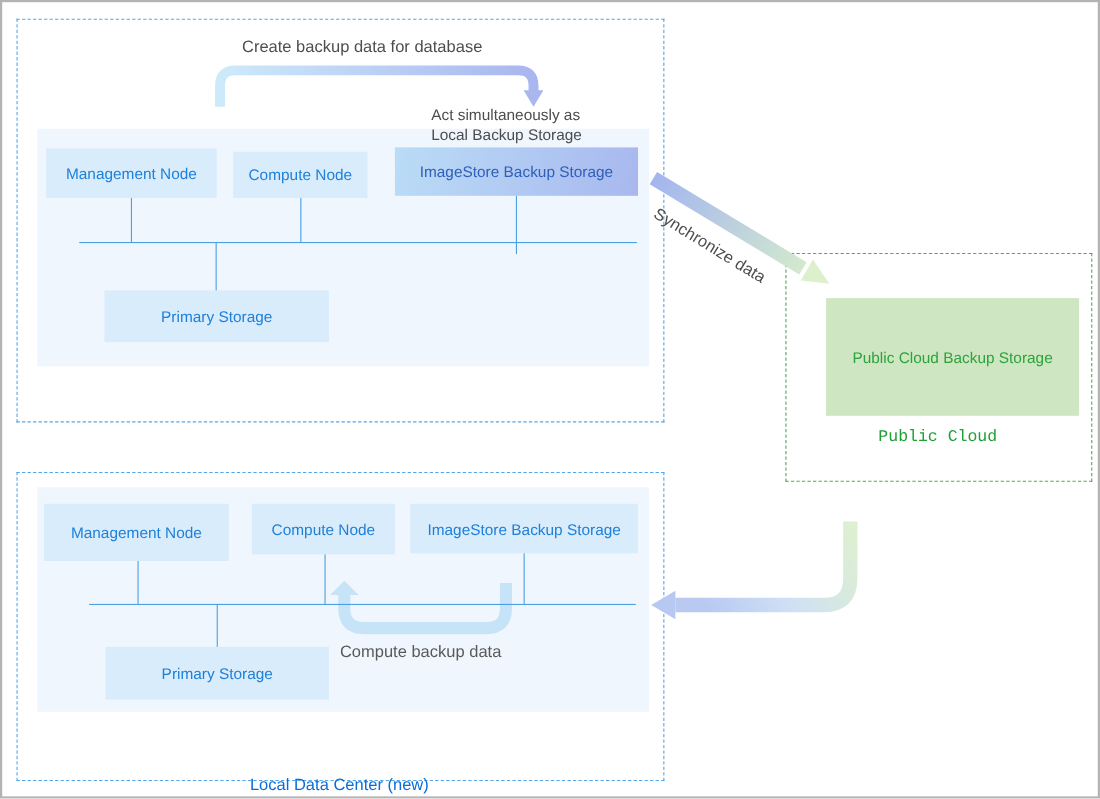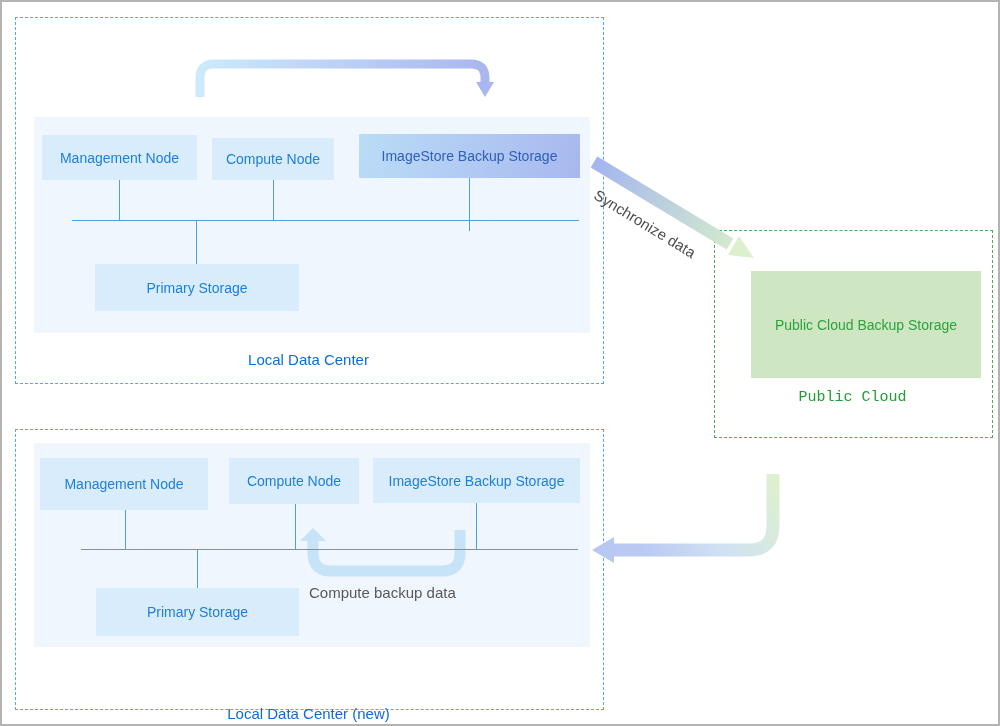--- a/index.html
+++ b/index.html
@@ -117,32 +117,36 @@
 
   <div class="node t-mgmt">Management Node</div>
   <div class="node t-comp">Compute Node</div>
   <div class="node grad t-img">ImageStore Backup Storage</div>
   <div class="node t-prim">Primary Storage</div>
   <div class="line t-l1"></div>
   <div class="line t-l2"></div>
   <div class="line t-l3"></div>
   <div class="line t-bus"></div>
   <div class="line t-drop"></div>
-  <div class="dc-label t-label">Local Data Center</div>
 
   <div class="node cloudbox pc-box">Public Cloud Backup Storage</div>
   <div class="cloud-label pc-label">Public Cloud</div>
 
   <div class="node n-mgmt">Management Node</div>
   <div class="node n-comp">Compute Node</div>
   <div class="node n-img">ImageStore Backup Storage</div>
   <div class="node n-prim">Primary Storage</div>
   <div class="line n-l1"></div>
   <div class="line n-l2"></div>
   <div class="line n-l3"></div>
   <div class="line n-bus"></div>
   <div class="line n-drop"></div>
   <div class="dc-label n-label">Local Data Center (new)</div>
 
+  <div class="annot a-create">Create backup data for database</div>
+  <div class="annot small a-act">
+    <div>Act simultaneously as</div>
+    <div>Local Backup Storage</div>
+  </div>
   <div class="annot rot a-sync">Synchronize data</div>
   <div class="annot gray2 a-recover">Compute backup data</div>
 
 </div>
 
 </body></html>

